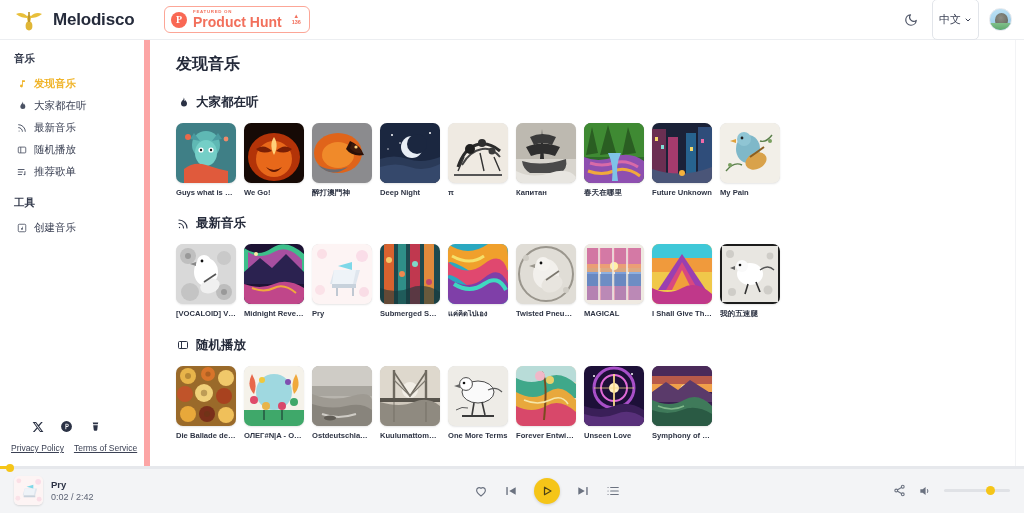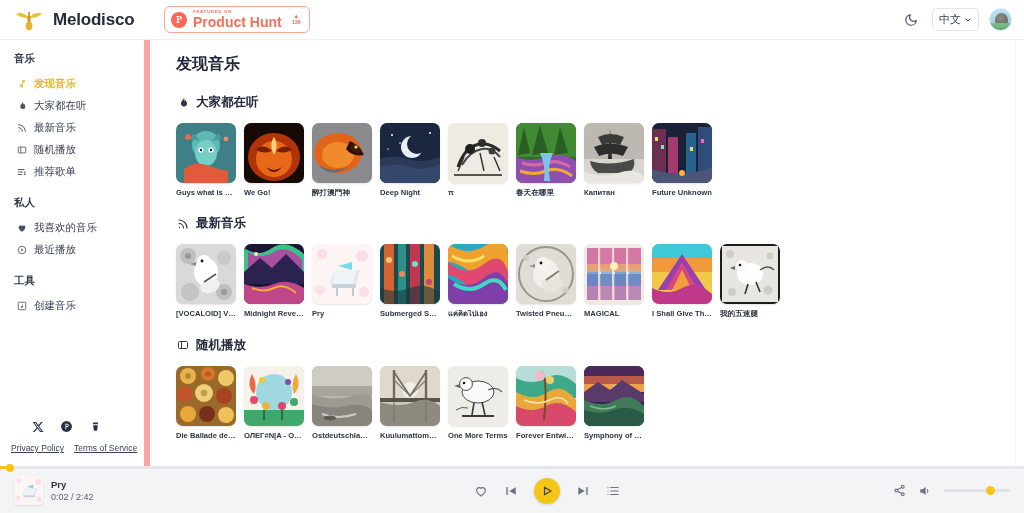--- a/index.html
+++ b/index.html
@@ -49,21 +49,21 @@
   .header-spacer { flex: 1; }
   .header-right { display: flex; align-items: center; gap: 10px; }
   .icon-btn {
     width: 22px; height: 22px;
     display: flex; align-items: center; justify-content: center;
     color: #4a5163; cursor: pointer;
   }
   .lang-select {
     display: flex; align-items: center; gap: 3px;
     border: 1px solid #e2e5ea; border-radius: 5px;
-    height: 23px; padding: 0 6px;
+    height: 41px; padding: 0 6px;
     font-size: 11px; color: #3a4054; cursor: pointer; background: #fff;
   }
   .avatar {
     width: 23px; height: 23px; border-radius: 50%;
     overflow: hidden; border: 1px solid #e6e8ec; cursor: pointer;
     background: linear-gradient(170deg,#bfe3f5 0%,#a9d6ef 45%,#89c4e4 100%);
     position: relative;
   }
   .avatar::before {
     content:""; position:absolute; left:5px; top:4px; width:13px; height:14px;
@@ -282,42 +282,20 @@
               <svg width="10" height="10" viewBox="0 0 24 24" fill="none" stroke="currentColor" stroke-width="2.2" stroke-linecap="round">
                   <path d="M3 6h14M3 12h10M3 18h8"></path>
                   <path d="M19 11v7"></path>
                   <circle cx="17.5" cy="18" r="1.6" fill="currentColor" stroke="none"></circle>
                 </svg>
             </span>
             <span>推荐歌单</span>
           </div>
         </div>
 
-        <div class="nav-group">
-          <div class="nav-group-title">私人</div>
-
-          <div class="nav-item">
-            <span class="nav-ico">
-              <svg width="10" height="10" viewBox="0 0 24 24" fill="currentColor">
-                  <path d="M12 21s-8-5.1-8-10.2A4.8 4.8 0 0 1 12 7a4.8 4.8 0 0 1 8 3.8C20 15.9 12 21 12 21z"></path>
-                </svg>
-            </span>
-            <span>我喜欢的音乐</span>
-          </div>
-
-          <div class="nav-item">
-            <span class="nav-ico">
-              <svg width="10" height="10" viewBox="0 0 24 24" fill="none" stroke="currentColor" stroke-width="2">
-                  <circle cx="12" cy="12" r="9"></circle>
-                  <path d="M10 8.5l5.5 3.5L10 15.5z" fill="currentColor" stroke="none"></path>
-                </svg>
-            </span>
-            <span>最近播放</span>
-          </div>
-        </div>
 
         <div class="nav-group">
           <div class="nav-group-title">工具</div>
 
           <div class="nav-item">
             <span class="nav-ico">
               <svg width="10" height="10" viewBox="0 0 24 24" fill="none" stroke="currentColor" stroke-width="2">
                   <rect x="3" y="3" width="18" height="18" rx="2.5"></rect>
                   <path d="M14 8v6.2a2.2 2.2 0 1 1-1.4-2v-2.6z" fill="currentColor" stroke="none"></path>
                 </svg>
@@ -445,45 +423,45 @@
                   <path d="M6 52h48" stroke="#555" stroke-width="2"></path>
                   <path d="M16 34l-6 14M32 30l4 18M46 34l6 14" stroke="#333" stroke-width="1.4"></path>
                 </svg>
               </div>
             <div class="card-title">π</div>
           </div>
 
           <div class="card">
             <div class="card-art">
                 <svg viewBox="0 0 60 60">
+                  <rect width="60" height="60" fill="#d8d5ce"></rect>
+                  <path d="M0 0h60v36H0z" fill="#bdb9b0"></path>
+                  <path d="M26 6l2 30h-4z" fill="#2c2c2c"></path>
+                  <path d="M14 14q12-6 26 0l-4 8q-9-4-18 0z" fill="#3a3a3a"></path>
+                  <path d="M10 24q16-7 34 0l-5 9q-12-5-24 0z" fill="#2e2e2e"></path>
+                  <path d="M6 38q20 6 44-2 2 10-6 14H14q-7-4-8-12z" fill="#4a4a4a"></path>
+                  <path d="M0 48q16 8 34 2t26 4v6H0z" fill="#e8e6e1"></path>
+                </svg>
+              </div>
+            <div class="card-title">Капитан</div>
+          </div>
+
+          <div class="card">
+            <div class="card-art">
+                <svg viewBox="0 0 60 60">
                   <rect width="60" height="60" fill="#2f6b2a"></rect>
                   <path d="M0 0h60v34H0z" fill="#3f8a33"></path>
                   <path d="M8 4l6 26-12 2zM24 2l8 28-16 2zM44 4l8 26-14 2z" fill="#2a5e22"></path>
                   <path d="M0 34q14 6 30 0t30 4v22H0z" fill="#8e4fb0"></path>
                   <path d="M6 40q12 4 24 0t24 4" stroke="#d86aa8" stroke-width="3" fill="none"></path>
                   <path d="M4 48q14 5 26 0t26 5" stroke="#f0a93c" stroke-width="3" fill="none"></path>
                   <path d="M24 30q6 12 4 28h6q-3-16 3-28z" fill="#7fc3e8"></path>
                 </svg>
               </div>
             <div class="card-title">春天在哪里</div>
-          </div>
-
-          <div class="card">
-            <div class="card-art">
-                <svg viewBox="0 0 60 60">
-                  <rect width="60" height="60" fill="#d8d5ce"></rect>
-                  <path d="M0 0h60v36H0z" fill="#bdb9b0"></path>
-                  <path d="M26 6l2 30h-4z" fill="#2c2c2c"></path>
-                  <path d="M14 14q12-6 26 0l-4 8q-9-4-18 0z" fill="#3a3a3a"></path>
-                  <path d="M10 24q16-7 34 0l-5 9q-12-5-24 0z" fill="#2e2e2e"></path>
-                  <path d="M6 38q20 6 44-2 2 10-6 14H14q-7-4-8-12z" fill="#4a4a4a"></path>
-                  <path d="M0 48q16 8 34 2t26 4v6H0z" fill="#e8e6e1"></path>
-                </svg>
-              </div>
-            <div class="card-title">Капитан</div>
           </div>
 
           <div class="card">
             <div class="card-art">
                 <svg viewBox="0 0 60 60">
                   <rect width="60" height="60" fill="#1b2238"></rect>
                   <path d="M0 6h14v48H0z" fill="#6b2f52"></path>
                   <path d="M46 4h14v50H46z" fill="#2f4d7a"></path>
                   <path d="M16 14h10v40H16z" fill="#a53b6d"></path>
                   <path d="M34 10h10v44H34z" fill="#27638f"></path>
@@ -491,20 +469,37 @@
                   <rect x="3" y="14" width="3" height="4" fill="#f5d96a"></rect>
                   <rect x="9" y="22" width="3" height="4" fill="#7fe0d8"></rect>
                   <rect x="49" y="16" width="3" height="4" fill="#f06aa8"></rect>
                   <rect x="38" y="24" width="3" height="4" fill="#f5d96a"></rect>
                   <circle cx="30" cy="50" r="3" fill="#f5b23c"></circle>
                 </svg>
               </div>
             <div class="card-title">Future Unknown</div>
           </div>
 
+          <div class="card">
+            <div class="card-art">
+                <svg viewBox="0 0 60 60">
+                  <rect width="60" height="60" fill="#f2efe8"></rect>
+                  <ellipse cx="28" cy="26" rx="12" ry="14" fill="#7fb8c9"></ellipse>
+                  <circle cx="24" cy="16" r="7" fill="#8fc5d4"></circle>
+                  <circle cx="22" cy="15" r="1.4" fill="#222"></circle>
+                  <path d="M16 16l-6 2 6 2z" fill="#e0a23c"></path>
+                  <ellipse cx="36" cy="38" rx="11" ry="8" fill="#d9a24a" transform="rotate(-25 36 38)"></ellipse>
+                  <path d="M30 34l14-10" stroke="#8a5f22" stroke-width="2"></path>
+                  <path d="M6 48q8-10 16-6M52 12q-6 8-12 6" stroke="#5a7f4a" stroke-width="1.4" fill="none"></path>
+                  <circle cx="10" cy="42" r="2" fill="#7aa05f"></circle>
+                  <circle cx="50" cy="18" r="2" fill="#7aa05f"></circle>
+                </svg>
+              </div>
+            <div class="card-title">My Pain</div>
+          </div>
 
         </div>
       </div>
 
       <div class="section">
         <div class="section-head">
           <span class="section-ico">
             <svg width="12" height="12" viewBox="0 0 24 24" fill="none" stroke="currentColor" stroke-width="2.3" stroke-linecap="round">
                 <path d="M4 11a9 9 0 0 1 9 9"></path>
                 <path d="M4 4a16 16 0 0 1 16 16"></path>
@@ -799,20 +794,37 @@
                   <path d="M0 40q16 8 30 0t30 6v14H0z" fill="#d8486a"></path>
                   <path d="M26 6q6 8 2 48" stroke="#7a4a1f" stroke-width="2" fill="none"></path>
                   <circle cx="24" cy="10" r="5" fill="#f0b8c8"></circle>
                   <circle cx="34" cy="14" r="4" fill="#e8d06a"></circle>
                   <path d="M8 34q14 6 26 0t18 4" stroke="#f5e6a8" stroke-width="1.6" fill="none"></path>
                 </svg>
               </div>
             <div class="card-title">Forever Entwined</div>
           </div>
 
+          <div class="card">
+            <div class="card-art">
+                <svg viewBox="0 0 60 60">
+                  <rect width="60" height="60" fill="#1d1038"></rect>
+                  <circle cx="30" cy="22" r="20" fill="none" stroke="#a84fc8" stroke-width="3"></circle>
+                  <circle cx="30" cy="22" r="13" fill="none" stroke="#e06ad8" stroke-width="2"></circle>
+                  <circle cx="30" cy="22" r="5" fill="#fff0c0"></circle>
+                  <path d="M30 8v46" stroke="#f5d88a" stroke-width="2" opacity=".9"></path>
+                  <path d="M10 22h40" stroke="#f5d88a" stroke-width="1.4" opacity=".5"></path>
+                  <path d="M0 40q16 6 30 0t30 4v16H0z" fill="#3a1f58"></path>
+                  <path d="M0 48q18 6 32 0t28 4v8H0z" fill="#58307a"></path>
+                  <circle cx="10" cy="10" r="1" fill="#fff"></circle>
+                  <circle cx="48" cy="8" r="1" fill="#fff"></circle>
+                </svg>
+              </div>
+            <div class="card-title">Unseen Love</div>
+          </div>
 
           <div class="card">
             <div class="card-art">
                 <svg viewBox="0 0 60 60">
                   <rect width="60" height="60" fill="#3a2050"></rect>
                   <path d="M0 0h60v14H0z" fill="#4a2a5a"></path>
                   <path d="M0 10h60v12H0z" fill="#b85a4a"></path>
                   <path d="M0 18h60v8H0z" fill="#f0a04a"></path>
                   <circle cx="34" cy="24" r="6" fill="#ffe6a8"></circle>
                   <path d="M0 26l14-10 12 8 12-10 22 14v8H0z" fill="#5a3a6a"></path>

